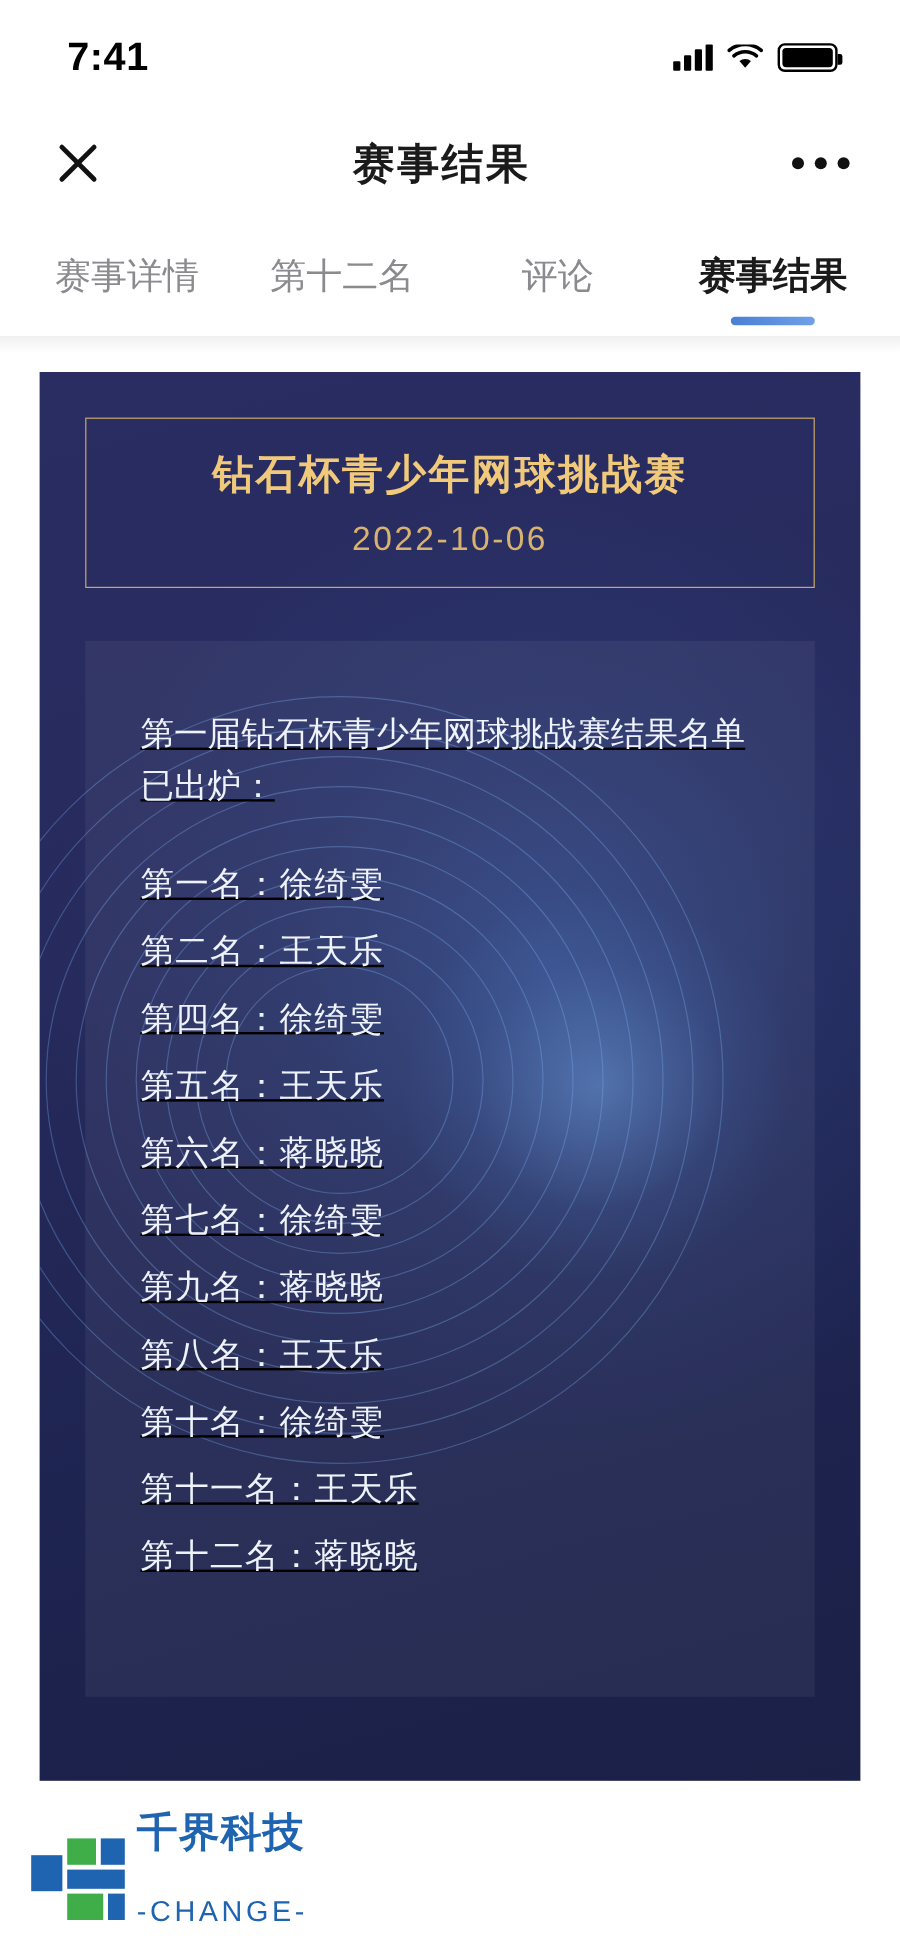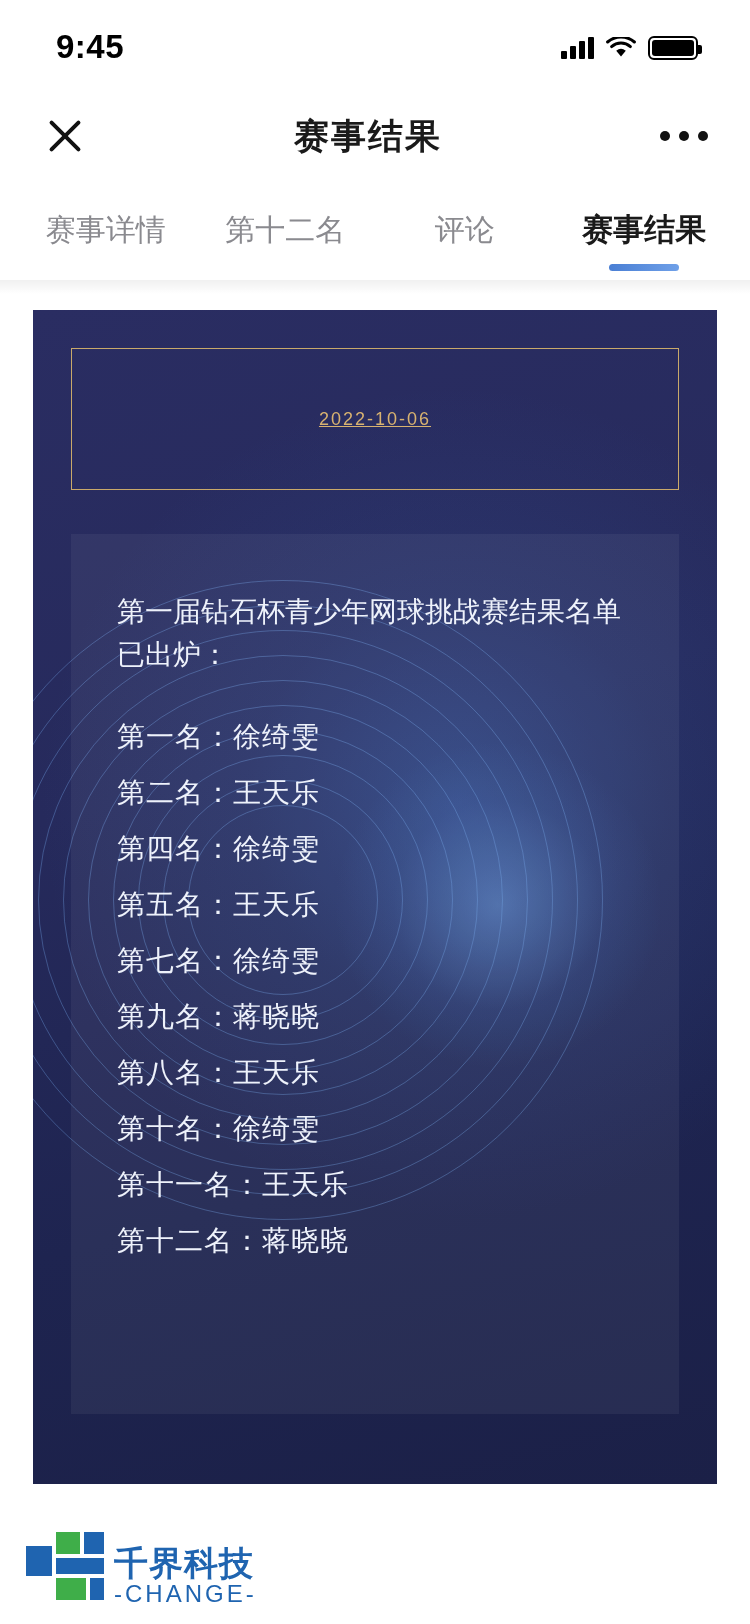--- a/index.html
+++ b/index.html
@@ -194,32 +194,32 @@
     justify-content: center;
     gap: 14px;
   }
   .poster-title {
     font-size: 34px;
     font-weight: 700;
     color: #f0c97a;
     letter-spacing: 2px;
   }
   .poster-date {
-    font-size: 18px;
+    font-size: 28px;
     color: #d8b270;
     letter-spacing: 2px;
-    text-decoration: underline;
   }
 
   .content-card {
     position: relative;
     margin: 44px 38px 0 38px;
     background: rgba(255,255,255,0.055);
     min-height: 880px;
     padding: 56px 46px 40px 46px;
+    text-decoration: underline;
   }
   .intro {
     font-size: 28px;
     line-height: 1.55;
     color: #eef2fb;
     margin-bottom: 32px;
   }
   .rank-list { list-style: none; }
   .rank-item {
     font-size: 28px;
@@ -245,27 +245,27 @@
     color: #1f64b0;
     letter-spacing: 1px;
     line-height: 1.0;
   }
   .logo-sub {
     font-size: 24px;
     color: #1f64b0;
     letter-spacing: 3px;
     margin-top: 0;
   }
-  .logo-block { display: flex; flex-direction: column; }
+  .logo-block { display: flex; flex-direction: column; gap: 36px; }
 </style>
 </head>
 <body>
 
 <div class="status-bar">
-  <div class="status-time">9:45</div>
+  <div class="status-time">7:41</div>
   <div class="status-right">
     <span class="signal">
         <i></i>
         <i></i>
         <i></i>
         <i></i>
       </span>
     <span class="wifi">
       <svg width="30" height="22" viewBox="0 0 30 22">
         <path d="M15 19.5 L10.2 13.8 A7.6 7.6 0 0 1 19.8 13.8 Z" fill="#000"></path>
@@ -317,30 +317,32 @@
       <i style="width:390px;height:390px"></i>
       <i style="width:440px;height:440px"></i>
       <i style="width:490px;height:490px"></i>
       <i style="width:540px;height:540px"></i>
       <i style="width:590px;height:590px"></i>
       <i style="width:640px;height:640px"></i>
     </div>
     <div class="glow"></div>
 
     <div class="title-box">
+      <div class="poster-title">钻石杯青少年网球挑战赛</div>
       <div class="poster-date">2022-10-06</div>
     </div>
 
     <div class="content-card">
       <div class="intro">第一届钻石杯青少年网球挑战赛结果名单已出炉：</div>
       <ul class="rank-list">
         <li class="rank-item">第一名：徐绮雯</li>
         <li class="rank-item">第二名：王天乐</li>
         <li class="rank-item">第四名：徐绮雯</li>
         <li class="rank-item">第五名：王天乐</li>
+        <li class="rank-item">第六名：蒋晓晓</li>
         <li class="rank-item">第七名：徐绮雯</li>
         <li class="rank-item">第九名：蒋晓晓</li>
         <li class="rank-item">第八名：王天乐</li>
         <li class="rank-item">第十名：徐绮雯</li>
         <li class="rank-item">第十一名：王天乐</li>
         <li class="rank-item">第十二名：蒋晓晓</li>
       </ul>
     </div>
 
   </div>

